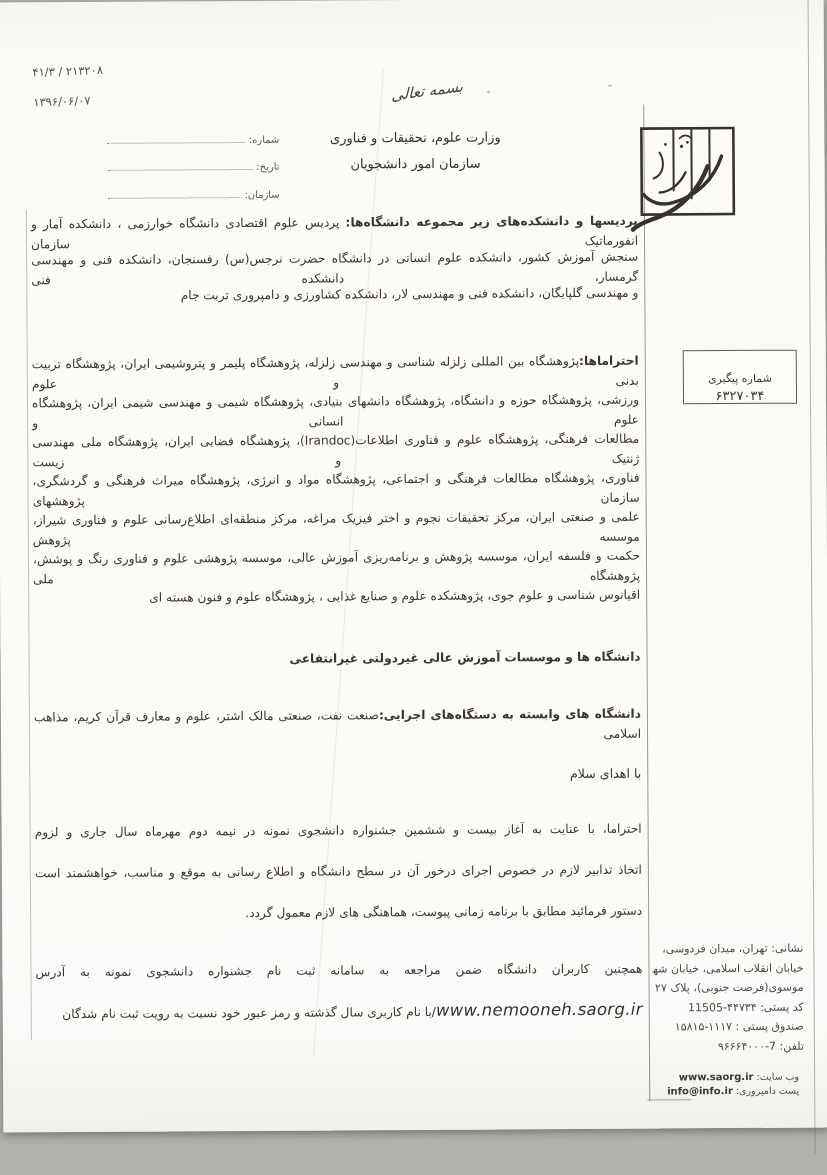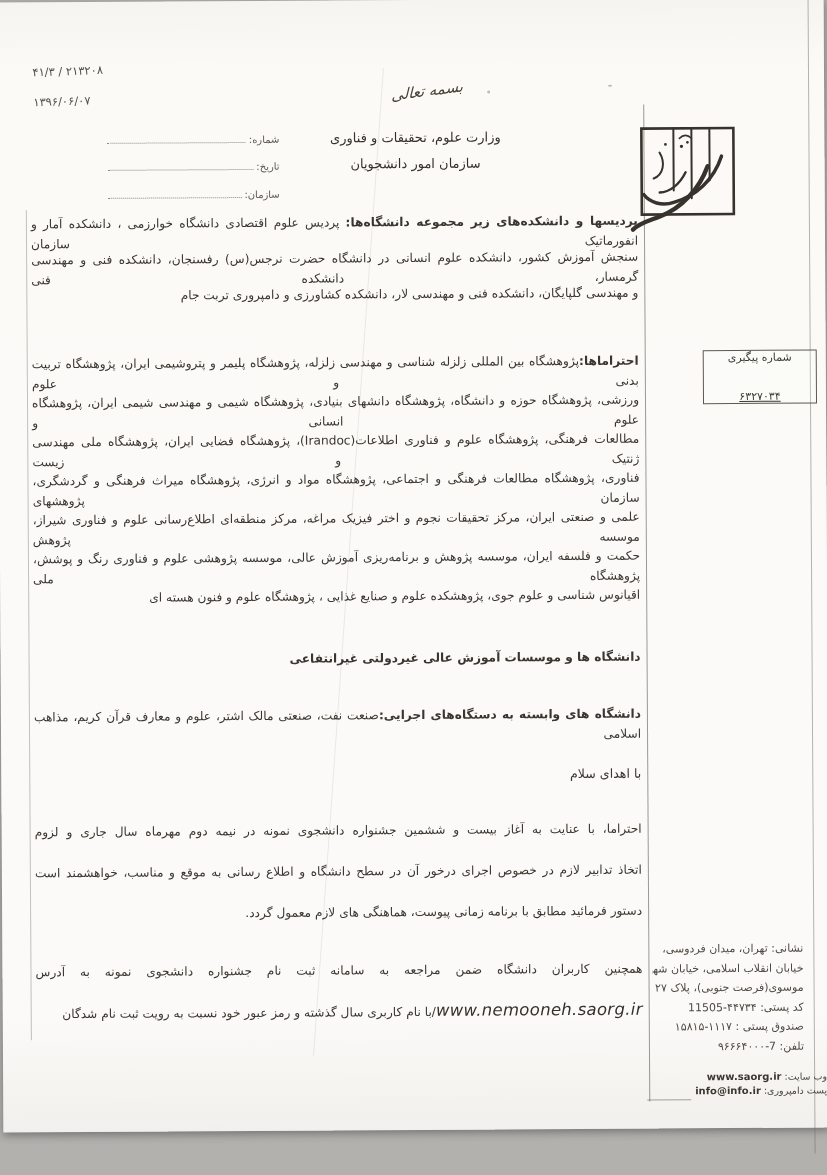--- a/index.html
+++ b/index.html
@@ -29,40 +29,40 @@
   .rule-main{left:646px;top:106px;height:997px;background:rgba(75,72,66,.55);}
   .rule-right{left:811px;top:-4px;height:1160px;background:rgba(110,107,100,.5);}
   .rule-left{left:28px;top:208px;height:830px;background:rgba(115,112,105,.42);}
   .fold{left:386px;top:68px;height:990px;background:rgba(110,104,92,.12);
         transform-origin:top center;transform:rotate(4.4deg);}
   .contact-underline{position:absolute;left:644px;top:1101px;width:44px;height:1px;
         background:rgba(85,82,76,.5);}
   
   .seal{position:absolute;left:630px;top:124px;width:118px;height:118px;}
   
-  .tracking-box{position:absolute;left:704px;top:352px;width:112px;height:52px;
-        border:1px solid #5d5952;display:flex;flex-direction:column;justify-content:space-between;
+  .tracking-box{position:absolute;left:684px;top:352px;width:112px;height:52px;
+        border:1px solid #5d5952;display:flex;flex-direction:column;justify-content:flex-end;
         align-items:center;direction:rtl;color:#3d3932;background:rgba(255,255,255,.2);}
   .tracking-box .tl{font-size:11px;}
-  .tracking-box .tn{font-size:11px;letter-spacing:1.5px;margin-top:3px;text-decoration:underline;}
+  .tracking-box .tn{font-size:13px;letter-spacing:1.5px;margin-top:3px;}
   
   .bline{position:absolute;left:33px;width:607px;direction:rtl;font-size:12.2px;
          color:#3a362f;line-height:20px;text-align:justify;text-align-last:justify;}
   .bline.last{text-align-last:right;}
   .bline.right{text-align:right;text-align-last:right;}
   .lead{font-weight:bold;}
   .indent{padding-right:20px;}
   .url-latin{direction:ltr;unicode-bidi:embed;font-size:16.5px;font-style:italic;
              letter-spacing:.3px;color:#35312b;}
   
   .address-block{position:absolute;left:650px;top:941px;width:151px;direction:rtl;
         text-align:right;font-size:11px;line-height:19.5px;color:#4e4a43;}
   .address-block div{white-space:nowrap;overflow:hidden;}
   .contact-block{position:absolute;left:646px;top:1072px;width:150px;direction:rtl;
-        font-size:9.5px;line-height:14px;color:#4a463f;padding-left:28px;}
+        font-size:9.5px;line-height:14px;color:#4a463f;}
   .contact-block div{white-space:nowrap;overflow:hidden;}
   .latin-bold{direction:ltr;unicode-bidi:embed;font-weight:bold;font-size:10px;color:#3c3831;}
 </style>
 </head>
 <body>
 
 <div class="canvas">
   <div class="paper">
 
     <div class="ref-block">

